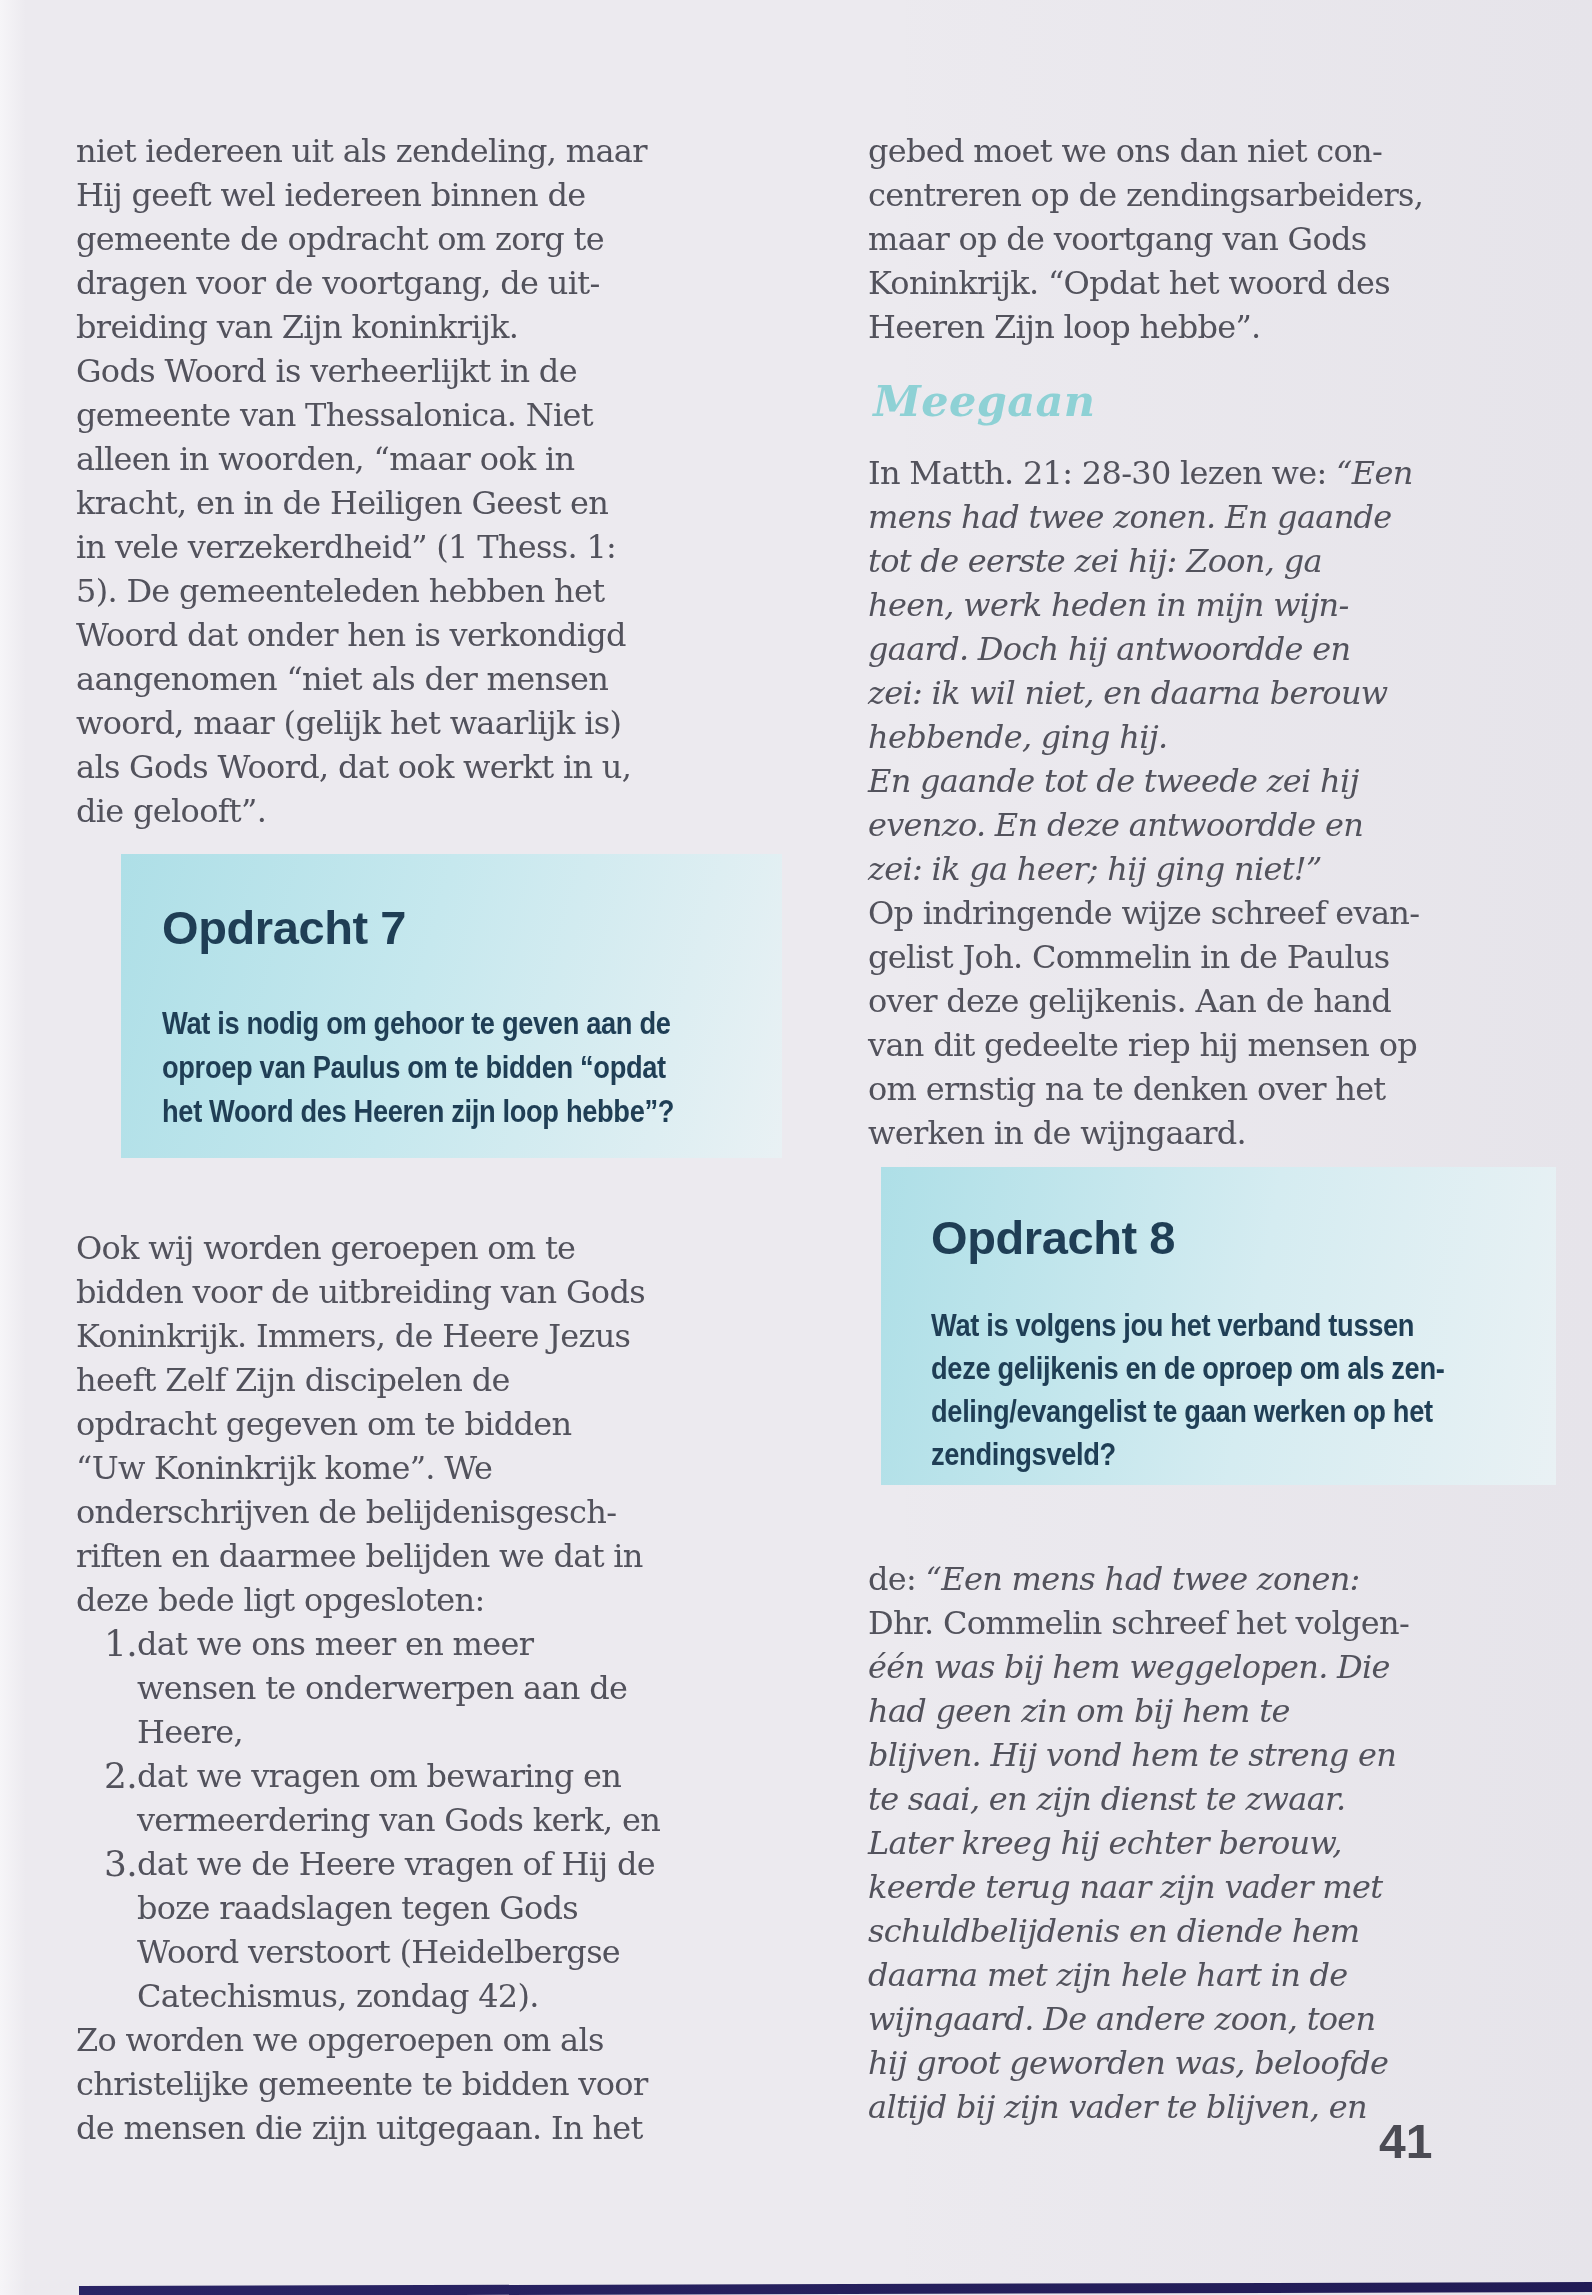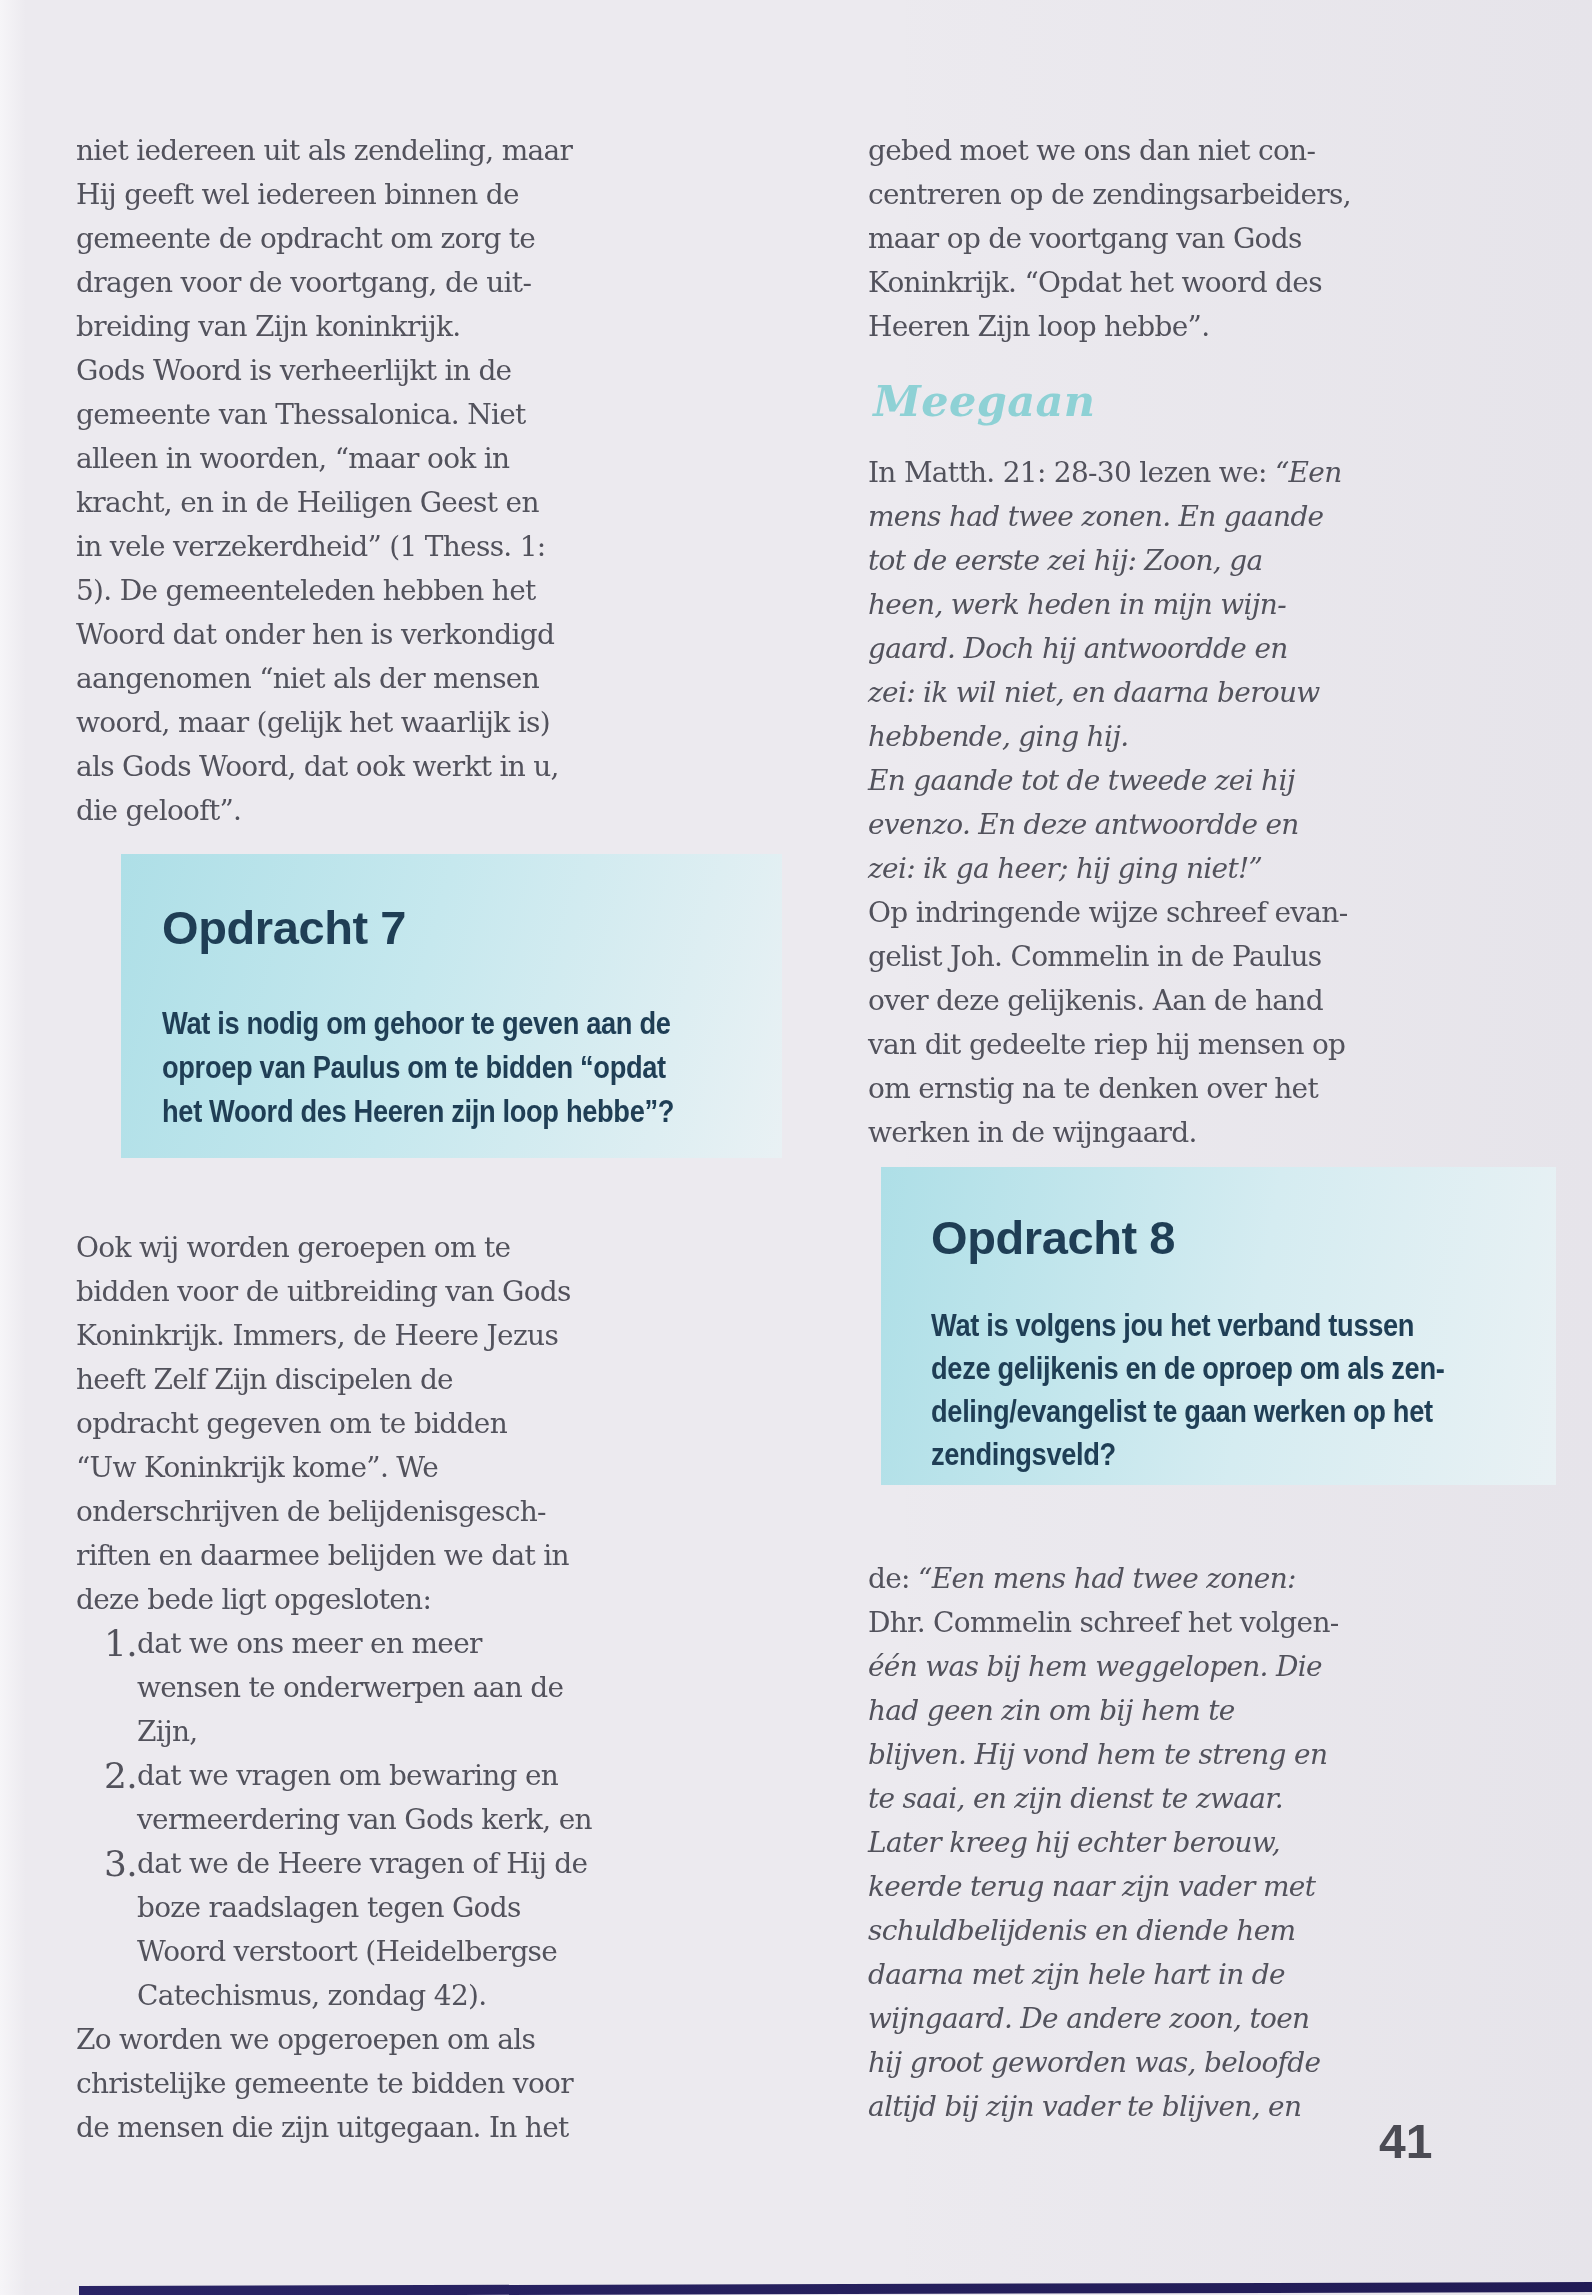--- a/index.html
+++ b/index.html
@@ -33,21 +33,21 @@
     position: absolute;
     left: 79px; right: 0; bottom: 0;
     height: 9.5px;
     background: linear-gradient(to right, var(--bottom-bar, #2a2465), #211b55);
     transform: rotate(-0.15deg);
     transform-origin: left bottom;
   }
 
   .serif {
     font-family: "DejaVu Serif", serif;
-    font-size: 28px;
+    font-size: 32px;
     line-height: 44px;
     letter-spacing: -0.7px;
     color: var(--body-text, #52525c);
     margin: 0;
   }
   .lines { white-space: pre-line; }
   .block { display: block; }
   .it { font-style: italic; }
 
   .col { position: absolute; top: 129px; }
@@ -175,21 +175,21 @@
 “Uw Koninkrijk kome”. We
 onderschrijven de belijdenisgesch-
 riften en daarmee belijden we dat in
 deze bede ligt opgesloten:</p>
 
     <ol class="num-list">
       <li>
         <span class="num">1.</span>
         <span class="serif lines">dat we ons meer en meer
 wensen te onderwerpen aan de
-Zijn,</span>
+Heere,</span>
       </li>
       <li>
         <span class="num">2.</span>
         <span class="serif lines">dat we vragen om bewaring en
 vermeerdering van Gods kerk, en</span>
       </li>
       <li>
         <span class="num">3.</span>
         <span class="serif lines">dat we de Heere vragen of Hij de
 boze raadslagen tegen Gods

